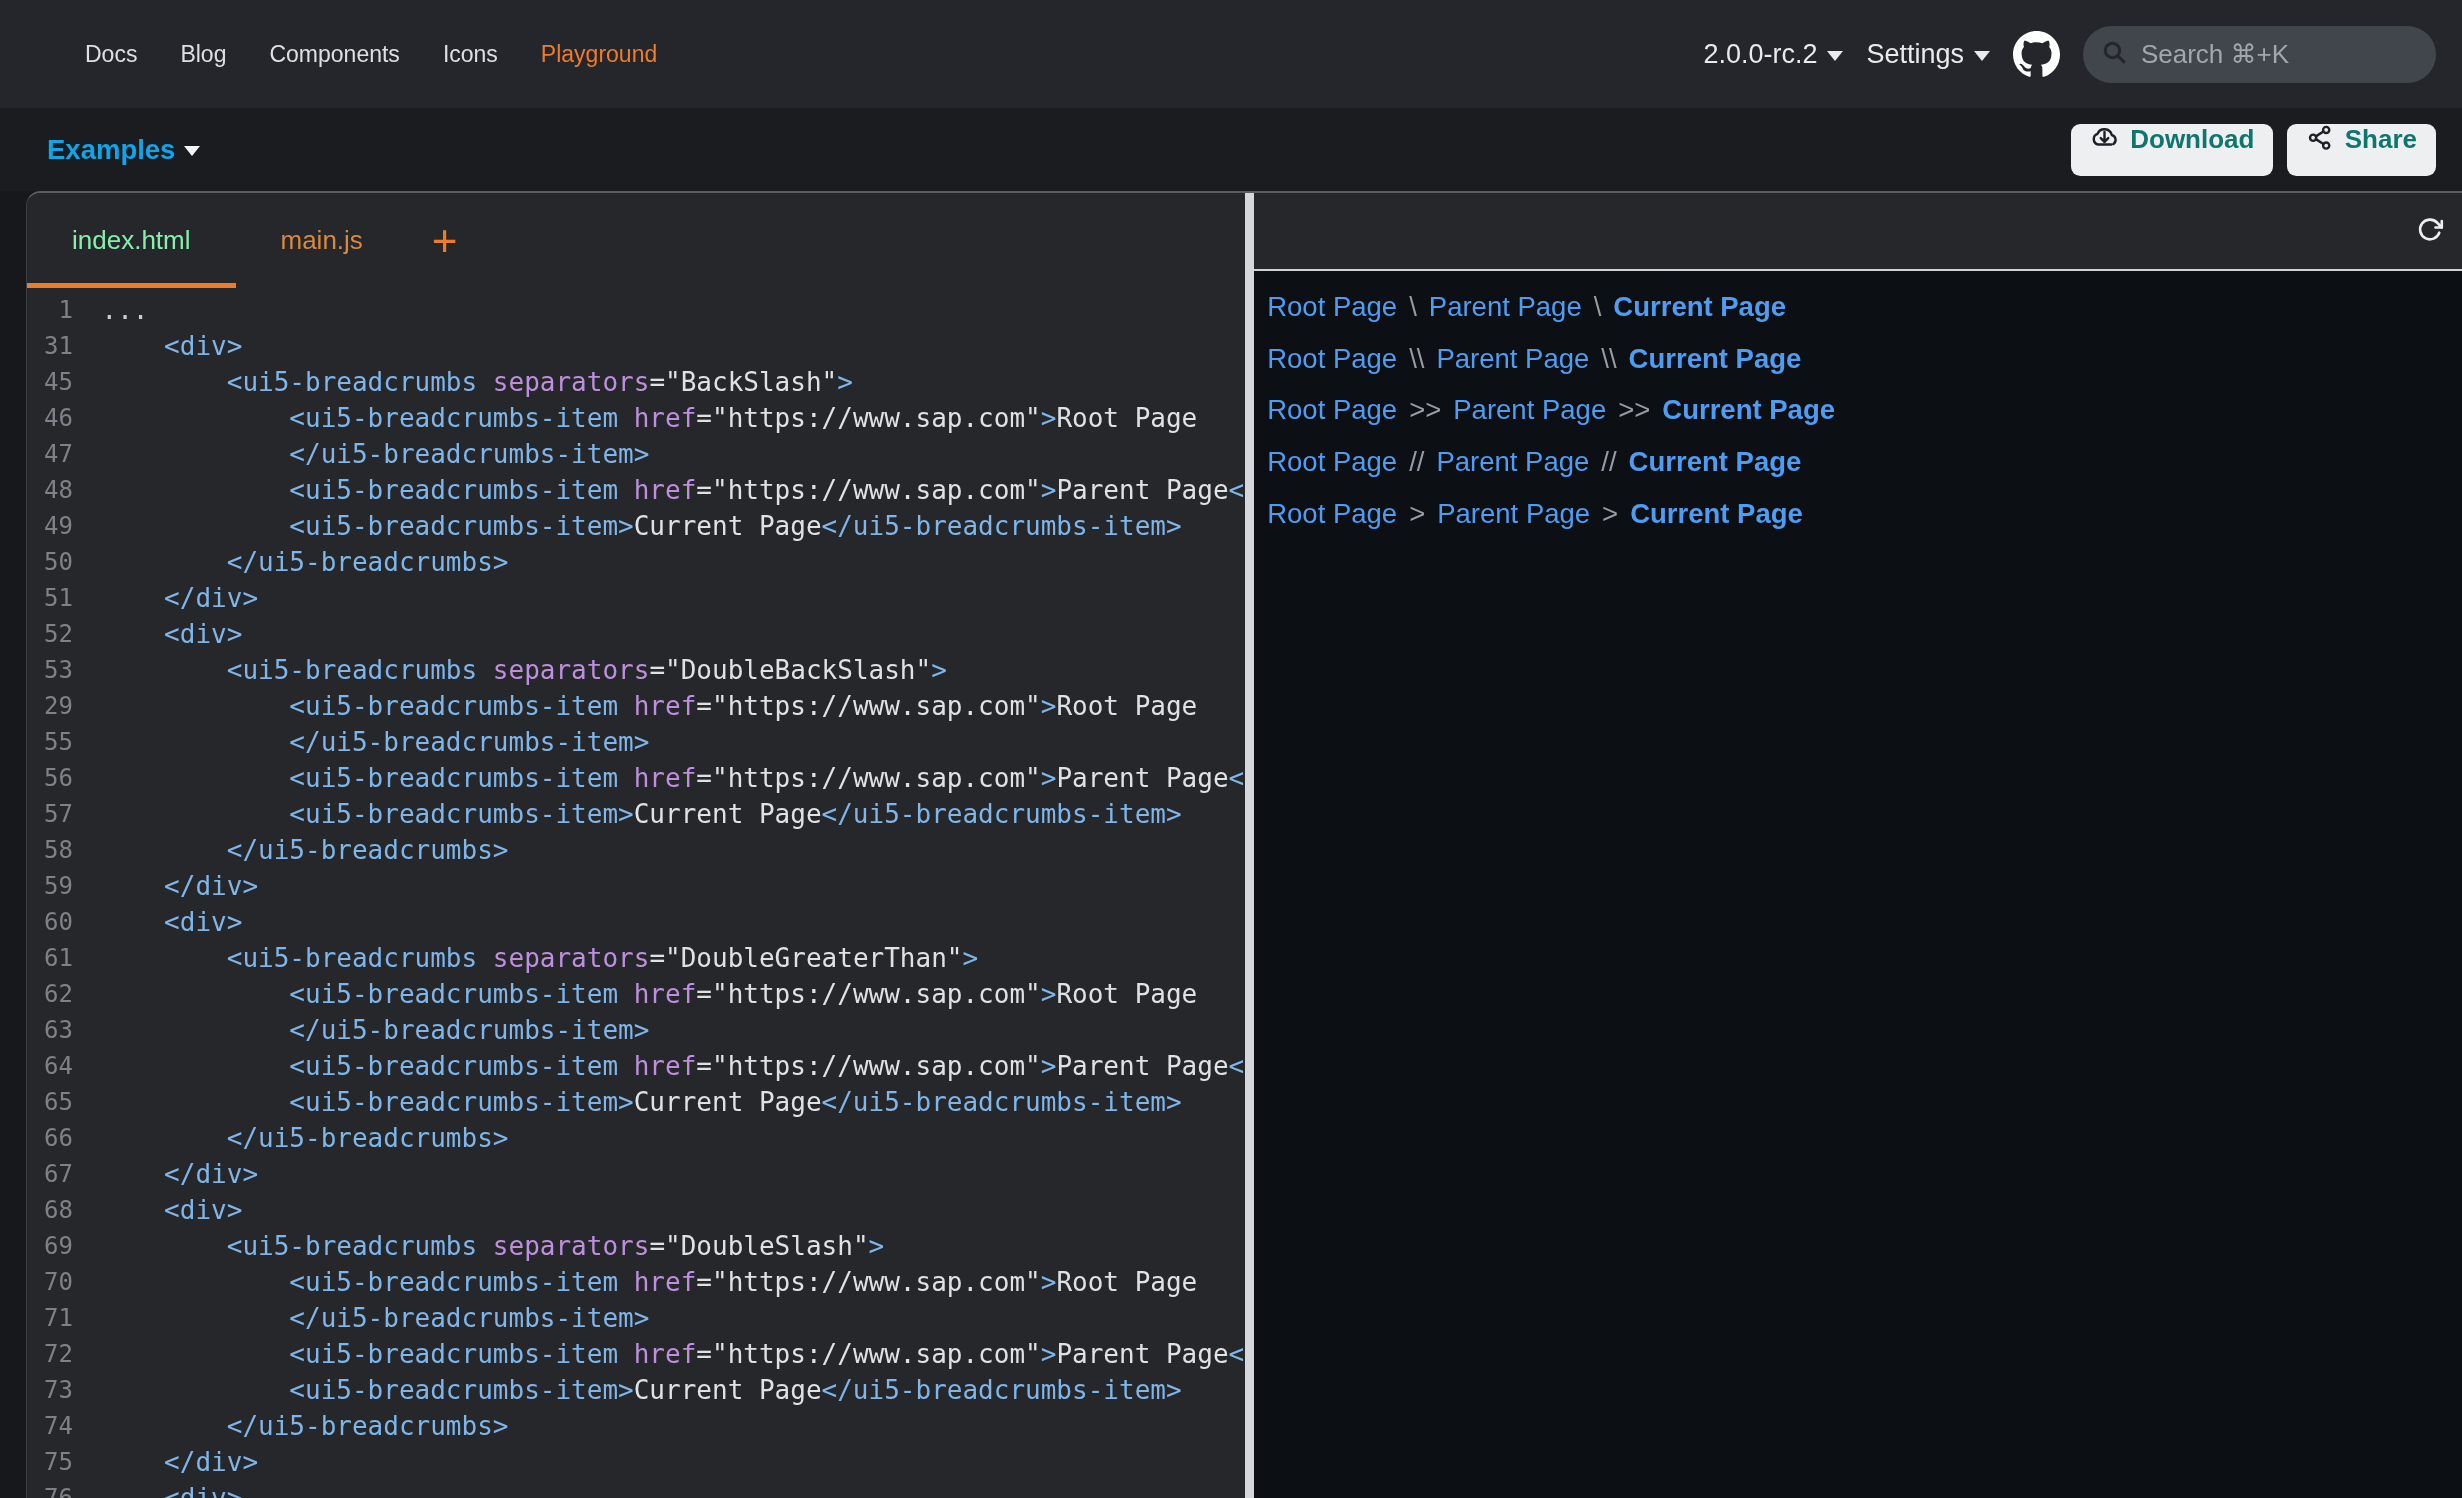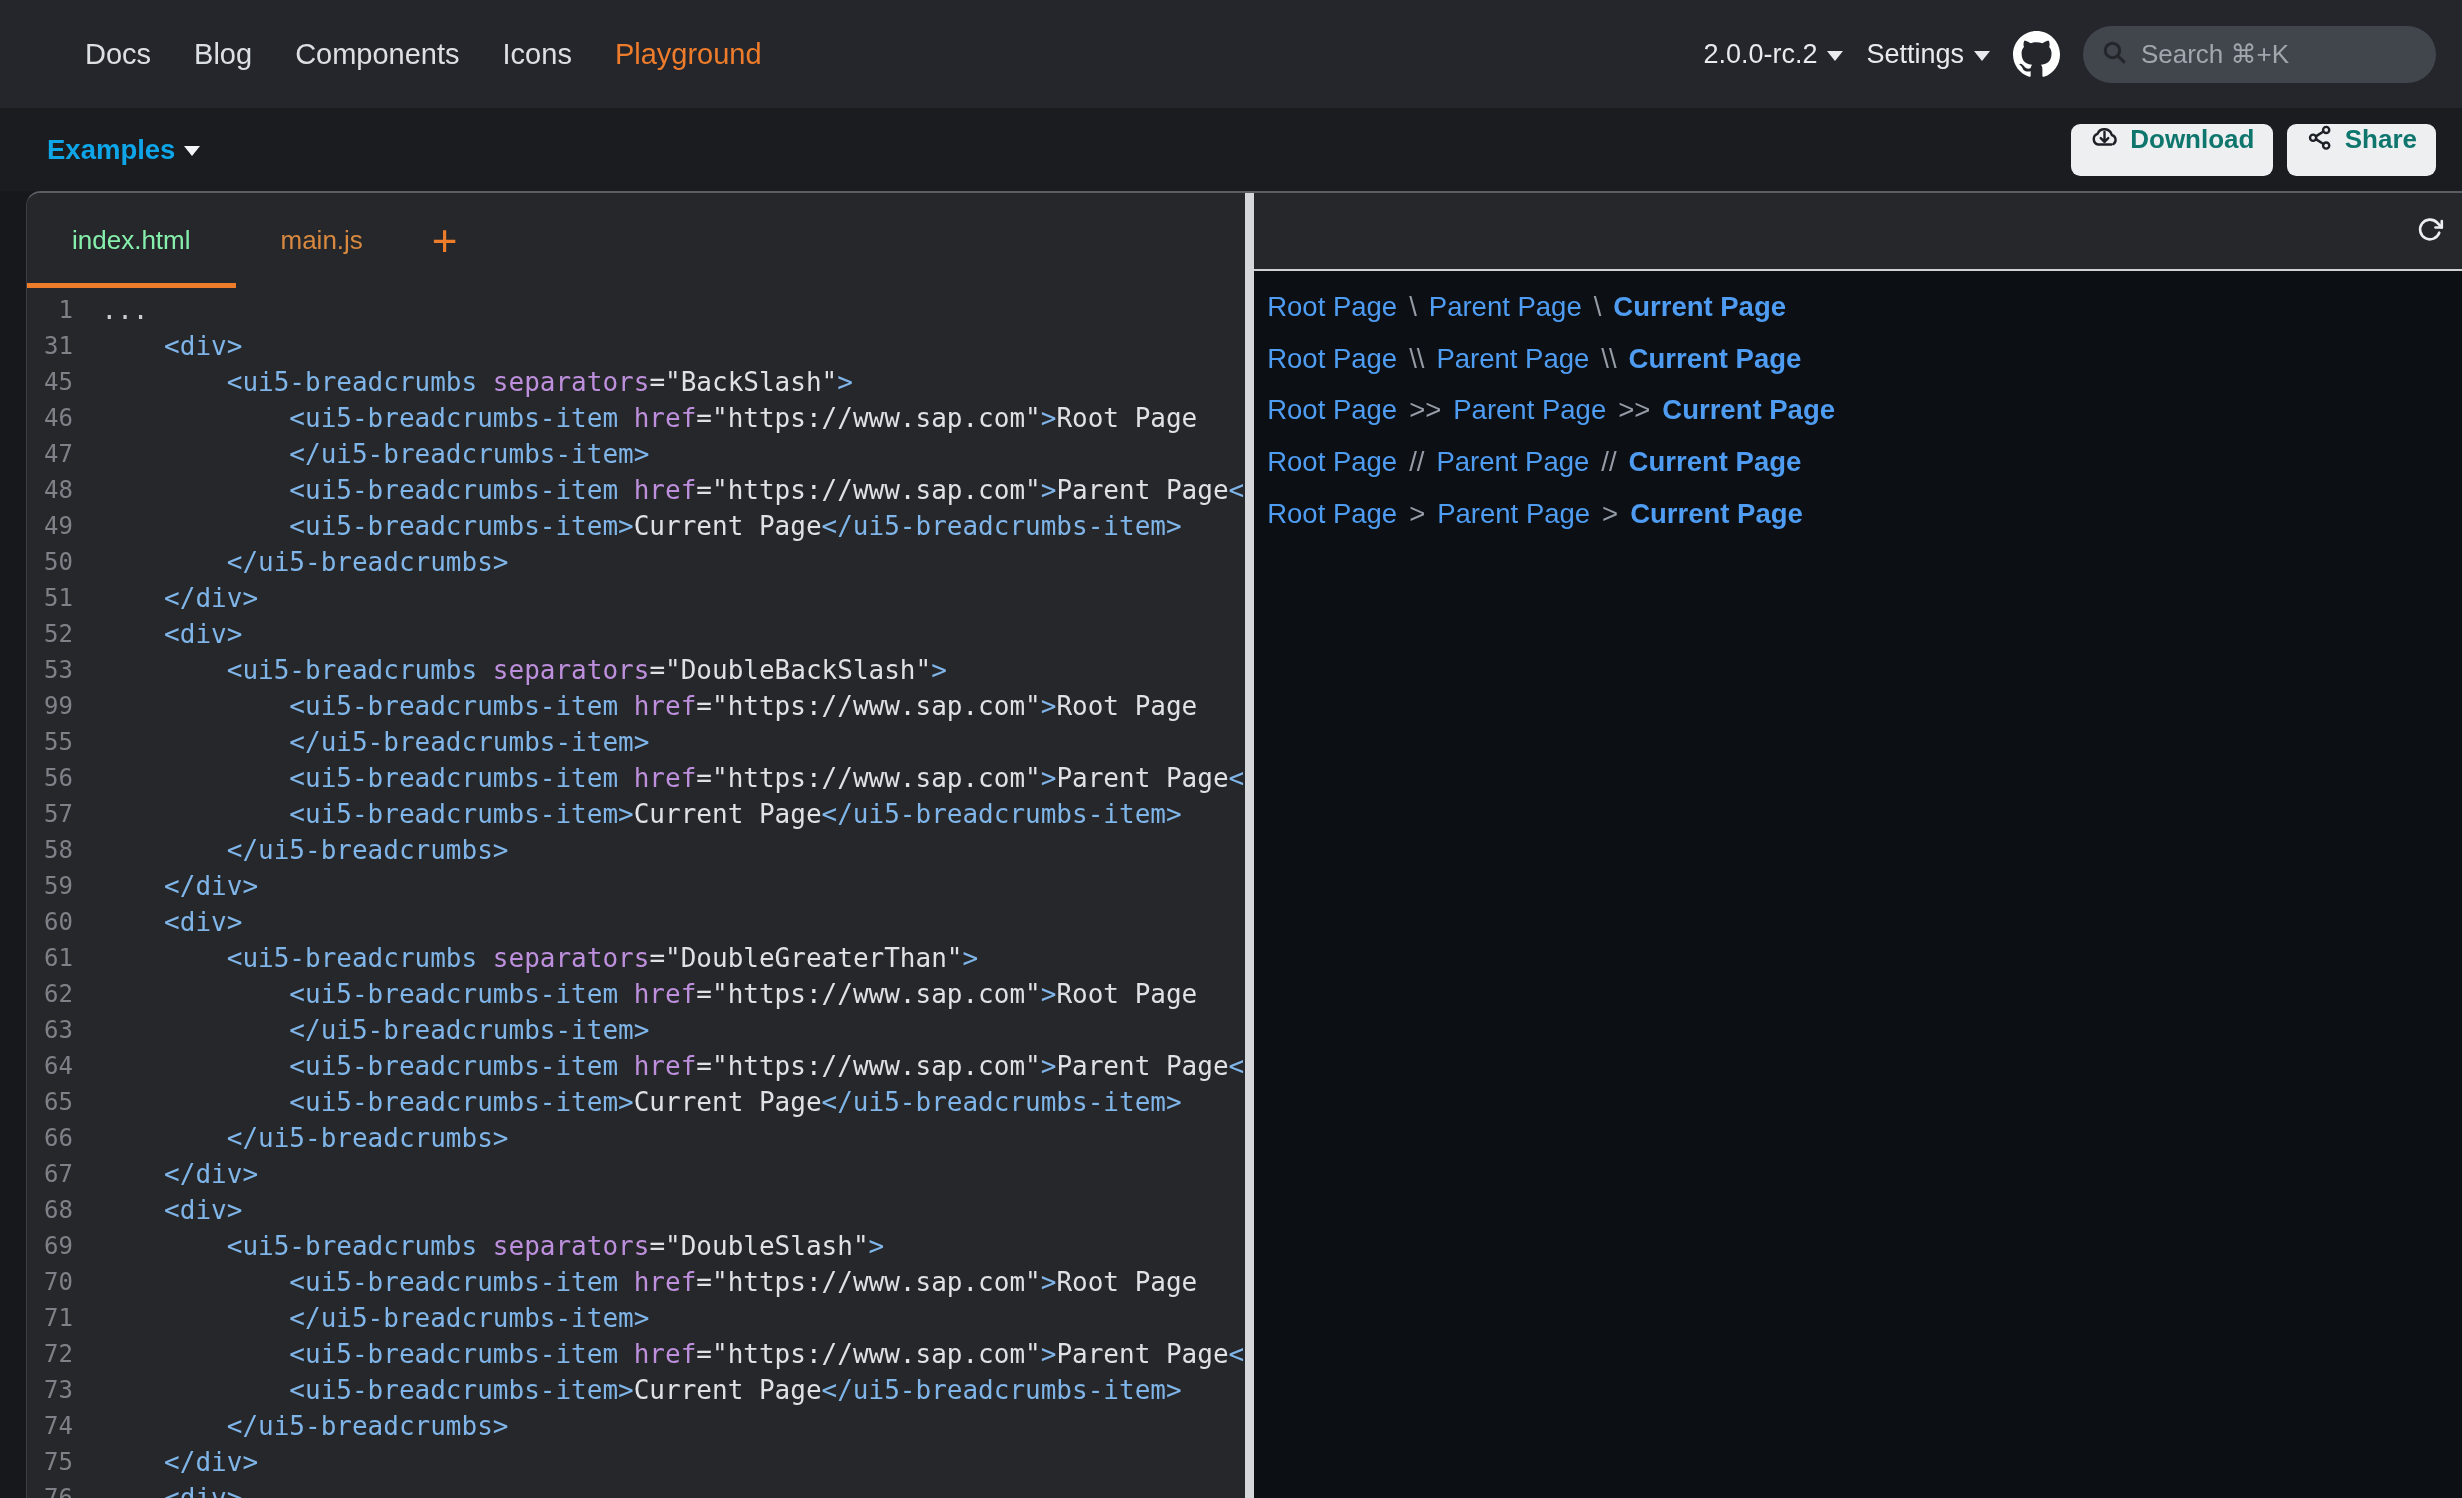--- a/index.html
+++ b/index.html
@@ -11,21 +11,21 @@
   }
 
   
   .header {
     height:108px; background:#24262b;
     display:flex; align-items:center; padding:0 26px 0 30px;
   }
   .brand { display:flex; align-items:center; gap:13px; cursor:pointer; }
   .brand-title { font-size:28.5px; font-weight:bold; color:#f2f3f5; letter-spacing:0.2px; }
   .nav { display:flex; align-items:center; gap:43px; margin-left:55px; }
-  .nav a { font-size:29px; color:#dde0e3; text-decoration:none; cursor:pointer; }
+  .nav a { font-size:23px; color:#dde0e3; text-decoration:none; cursor:pointer; }
   .nav a.active { color:#ee7c2b; }
   .header-right { margin-left:auto; display:flex; align-items:center; gap:23px; }
   .menu-btn { display:flex; align-items:center; gap:10px; color:#e8eaed; font-size:27px; cursor:pointer; }
   .caret { width:0; height:0; border-left:8.3px solid transparent; border-right:8.3px solid transparent; border-top:10px solid #e8eaed; margin-top:3.7px; }
   .gh { width:47px; height:47px; cursor:pointer; display:block; }
   .search {
     width:353px; height:57px; background:#41454c; border-radius:28.5px;
     display:flex; align-items:center; padding:0 18.4px; gap:12px;
   }
   .search svg { flex:none; }
@@ -214,21 +214,21 @@
         </div>
         <div class="cl">
           <span class="ln">52</span>
           <span class="ct"><span class="tk-t">    &lt;div&gt;</span></span>
         </div>
         <div class="cl">
           <span class="ln">53</span>
           <span class="ct"><span class="tk-t">        &lt;ui5-breadcrumbs </span><span class="tk-a">separators</span><span class="tk-s">="DoubleBackSlash"</span><span class="tk-t">&gt;</span></span>
         </div>
         <div class="cl">
-          <span class="ln">99</span>
+          <span class="ln">29</span>
           <span class="ct"><span class="tk-t">            &lt;ui5-breadcrumbs-item </span><span class="tk-a">href</span><span class="tk-s">="https://www.sap.com"</span><span class="tk-t">&gt;</span><span class="tk-s">Root Page</span></span>
         </div>
         <div class="cl">
           <span class="ln">55</span>
           <span class="ct"><span class="tk-t">            &lt;/ui5-breadcrumbs-item&gt;</span></span>
         </div>
         <div class="cl">
           <span class="ln">56</span>
           <span class="ct"><span class="tk-t">            &lt;ui5-breadcrumbs-item </span><span class="tk-a">href</span><span class="tk-s">="https://www.sap.com"</span><span class="tk-t">&gt;</span><span class="tk-s">Parent Page</span><span class="tk-t">&lt;/ui5-breadcrumbs-item&gt;</span></span>
         </div>

